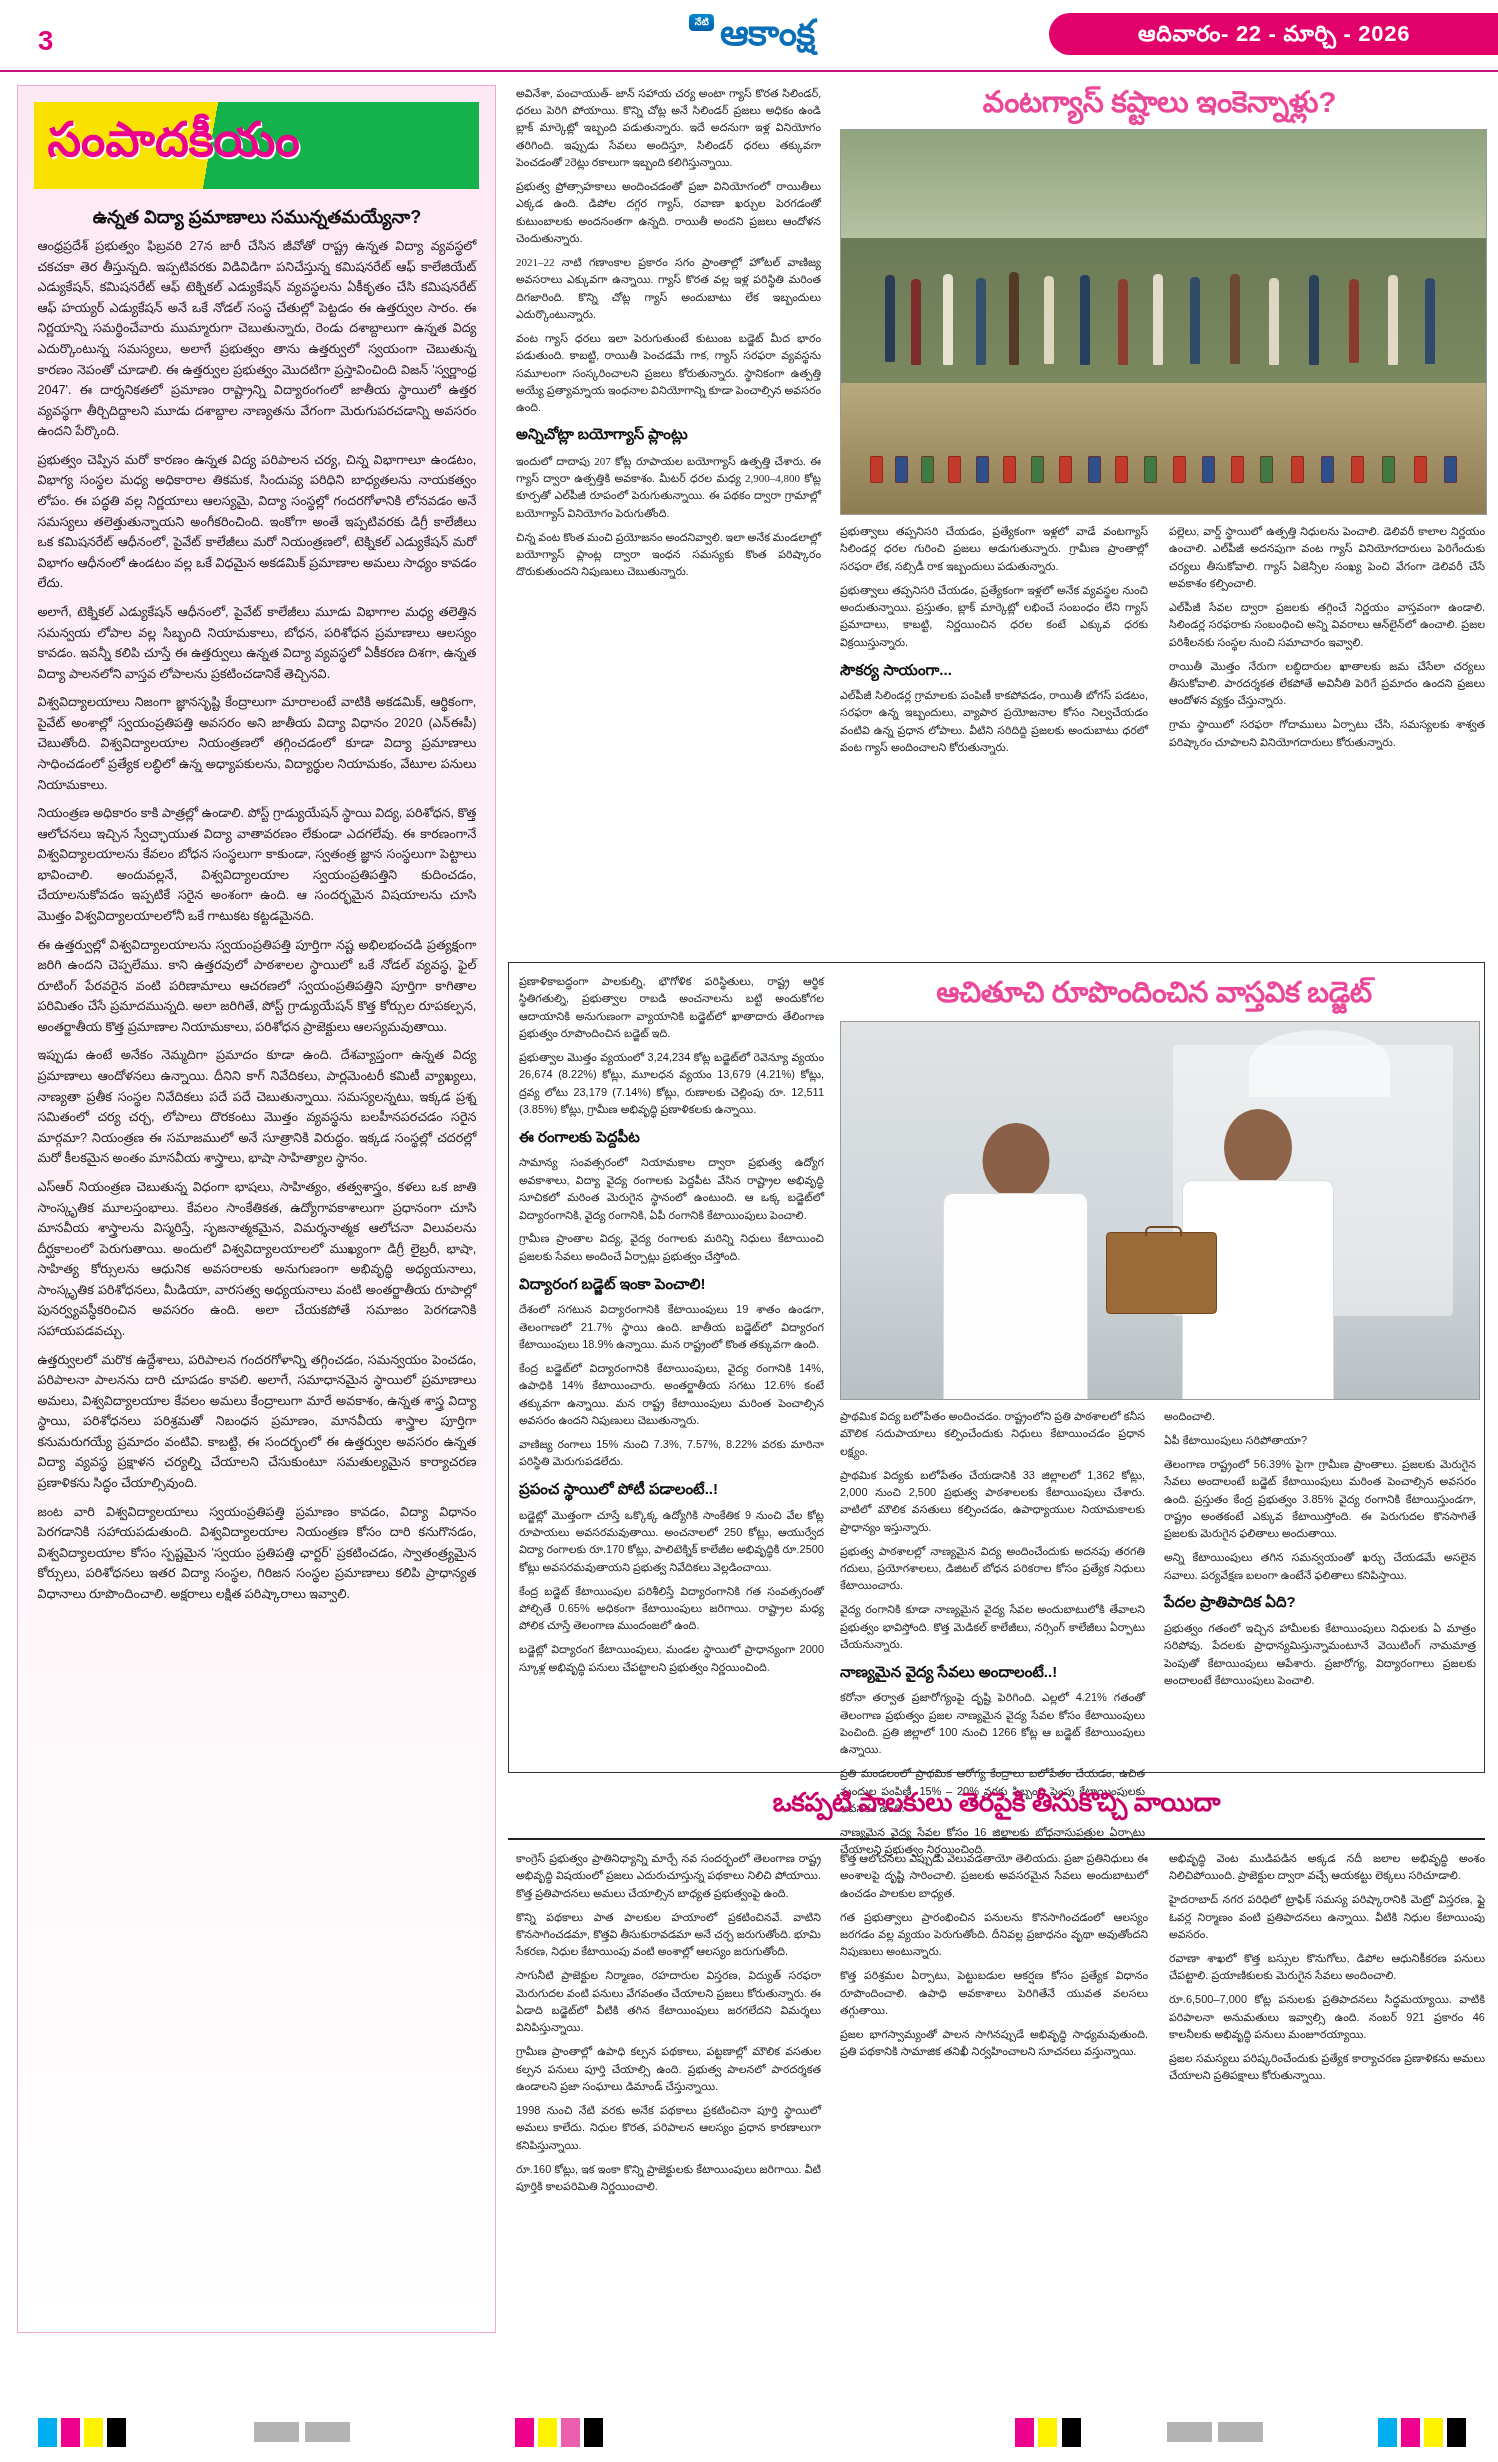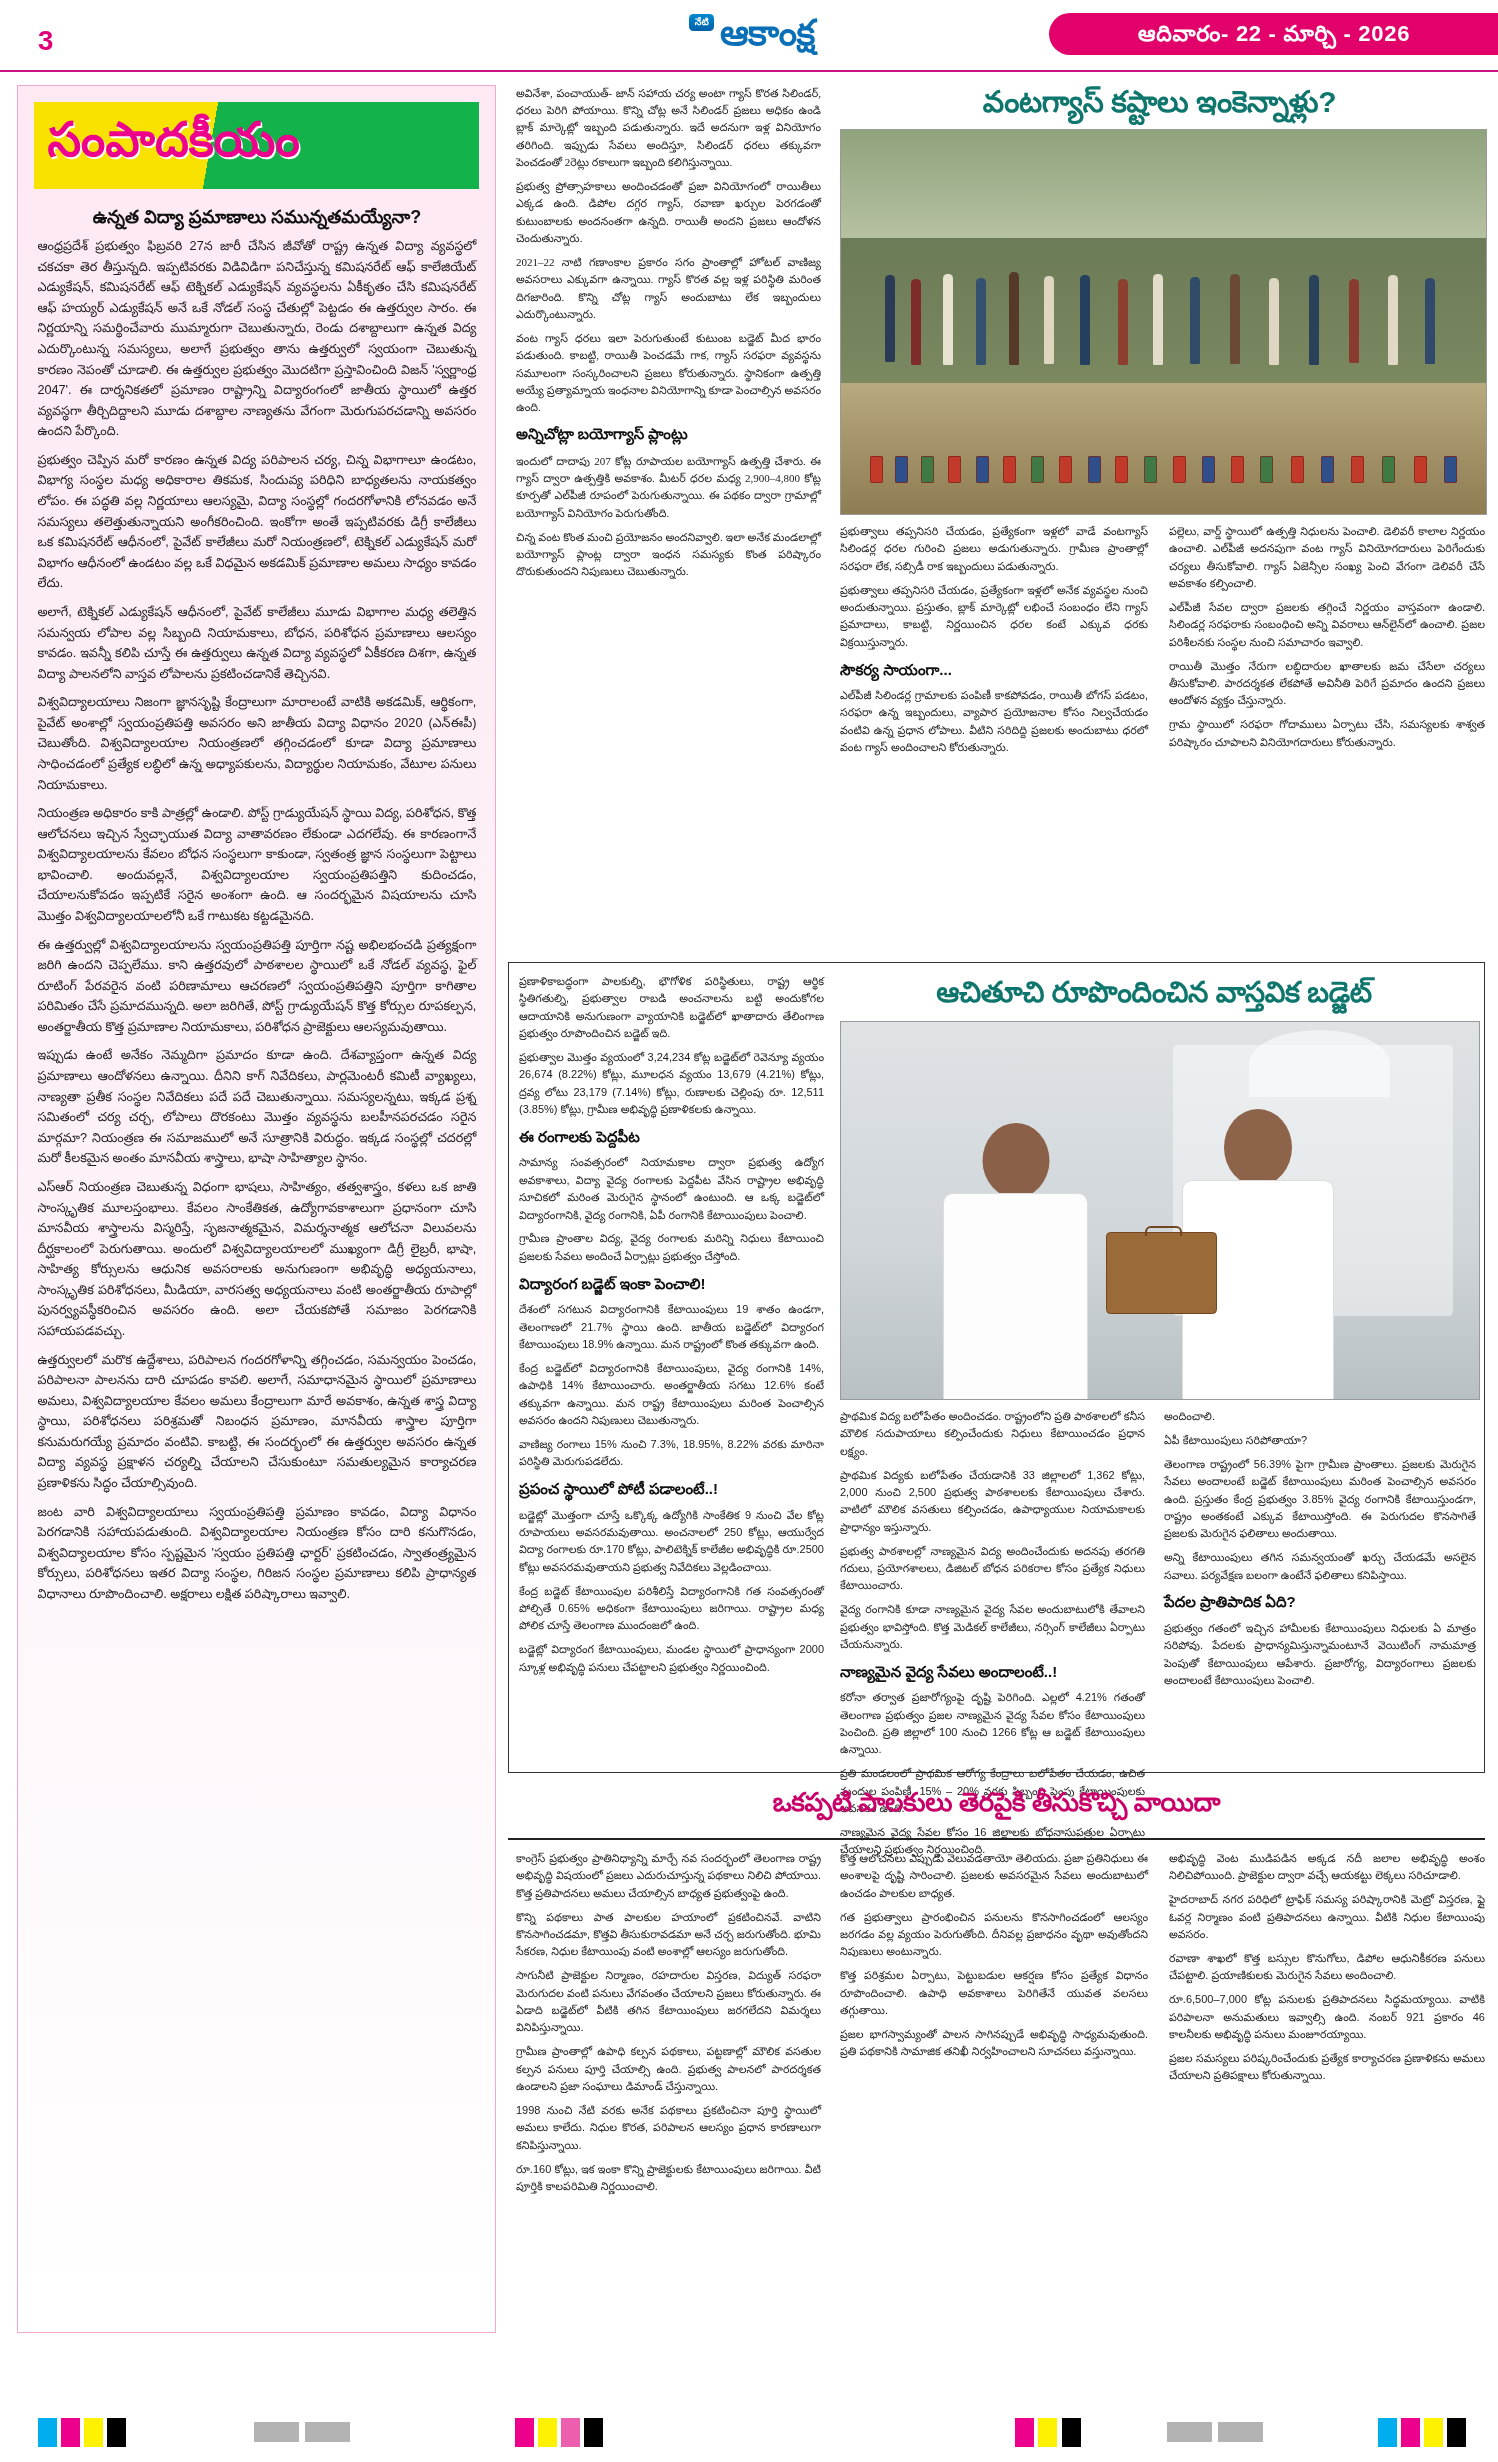--- a/index.html
+++ b/index.html
@@ -82,21 +82,21 @@
     font-size:11px;line-height:1.58;text-align:justify;color:#1a1a1a;
   }
   .col p{margin:0 0 6.5px 0;}
   .sub-head{
     font-size:15px;font-weight:bold;color:#111;margin:5.8px 0 5.8px 0;text-align:left;
   }
 
   
   .headline{
     position:absolute;
-    font-size:30px;font-weight:bold;color:#0f766e;
+    font-size:30px;font-weight:bold;color:#ec4899;
     letter-spacing:-0.4px;
   }
   .headline.h2{font-size:29px;}
   .headline.h3{font-size:26px;color:#c9006a;}
 
   
   .photo{
     position:absolute;border:0.7px solid #999;overflow:hidden;background:#cfd6c8;
   }
   .photo .sky{position:absolute;left:0;top:0;right:0;height:30%;background:linear-gradient(180deg,#8fa37d,#b9c3a4);}
@@ -259,21 +259,21 @@
 
     <div class="col" style="left:10px;top:10px;width:305px;">
       <p>ప్రణాళికాబద్ధంగా పాలకుల్ని, భౌగోళిక పరిస్థితులు, రాష్ట్ర ఆర్థిక స్థితిగతుల్ని, ప్రభుత్వాల రాబడి అంచనాలను బట్టి అందుకోగల ఆదాయానికి అనుగుణంగా వ్యాయానికి బడ్జెట్‌లో ఖాతాదారు తేలింగాణ ప్రభుత్వం రూపొందించిన బడ్జెట్ ఇది.</p>
       <p>ప్రభుత్వాల మొత్తం వ్యయంలో 3,24,234 కోట్ల బడ్జెట్‌లో రెవెన్యూ వ్యయం 26,674 (8.22%) కోట్లు, మూలధన వ్యయం 13,679 (4.21%) కోట్లు, ద్రవ్య లోటు 23,179 (7.14%) కోట్లు, రుణాలకు చెల్లింపు రూ. 12,511 (3.85%) కోట్లు, గ్రామీణ అభివృద్ధి ప్రణాళికలకు ఉన్నాయి.</p>
       <div class="sub-head">ఈ రంగాలకు పెద్దపీట</div>
       <p>సామాన్య సంవత్సరంలో నియామకాల ద్వారా ప్రభుత్వ ఉద్యోగ అవకాశాలు, విద్యా వైద్య రంగాలకు పెద్దపీట వేసిన రాష్ట్రాల అభివృద్ధి సూచికలో మరింత మెరుగైన స్థానంలో ఉంటుంది. ఆ ఒక్క బడ్జెట్‌లో విద్యారంగానికి, వైద్య రంగానికి, ఏపీ రంగానికి కేటాయింపులు పెంచాలి.</p>
       <p>గ్రామీణ ప్రాంతాల విద్య, వైద్య రంగాలకు మరిన్ని నిధులు కేటాయించి ప్రజలకు సేవలు అందించే ఏర్పాట్లు ప్రభుత్వం చేస్తోంది.</p>
       <div class="sub-head">విద్యారంగ బడ్జెట్ ఇంకా పెంచాలి!</div>
       <p>దేశంలో సగటున విద్యారంగానికి కేటాయింపులు 19 శాతం ఉండగా, తెలంగాణలో 21.7% స్థాయి ఉంది. జాతీయ బడ్జెట్‌లో విద్యారంగ కేటాయింపులు 18.9% ఉన్నాయి. మన రాష్ట్రంలో కొంత తక్కువగా ఉంది.</p>
       <p>కేంద్ర బడ్జెట్‌లో విద్యారంగానికి కేటాయింపులు, వైద్య రంగానికి 14%, ఉపాధికి 14% కేటాయించారు. అంతర్జాతీయ సగటు 12.6% కంటే తక్కువగా ఉన్నాయి. మన రాష్ట్ర కేటాయింపులు మరింత పెంచాల్సిన అవసరం ఉందని నిపుణులు చెబుతున్నారు.</p>
-      <p>వాణిజ్య రంగాలు 15% నుంచి 7.3%, 18.95%, 8.22% వరకు మారినా పరిస్థితి మెరుగుపడలేదు.</p>
+      <p>వాణిజ్య రంగాలు 15% నుంచి 7.3%, 7.57%, 8.22% వరకు మారినా పరిస్థితి మెరుగుపడలేదు.</p>
       <div class="sub-head">ప్రపంచ స్థాయిలో పోటీ పడాలంటే..!</div>
       <p>బడ్జెట్లో మొత్తంగా చూస్తే ఒక్కొక్క ఉద్యోగికి సాంకేతిక 9 నుంచి వేల కోట్ల రూపాయలు అవసరమవుతాయి. అంచనాలలో 250 కోట్లు, ఆయుర్వేద విద్యా రంగాలకు రూ.170 కోట్లు, పాలిటెక్నిక్ కాలేజీల అభివృద్ధికి రూ.2500 కోట్లు అవసరమవుతాయని ప్రభుత్వ నివేదికలు వెల్లడించాయి.</p>
       <p>కేంద్ర బడ్జెట్ కేటాయింపుల పరిశీలిస్తే విద్యారంగానికి గత సంవత్సరంతో పోల్చితే 0.65% అధికంగా కేటాయింపులు జరిగాయి. రాష్ట్రాల మధ్య పోలిక చూస్తే తెలంగాణ ముందంజలో ఉంది.</p>
       <p>బడ్జెట్లో విద్యారంగ కేటాయింపులు, మండల స్థాయిలో ప్రాధాన్యంగా 2000 స్కూళ్ల అభివృద్ధి పనులు చేపట్టాలని ప్రభుత్వం నిర్ణయించింది.</p>
     </div>
 
     <div class="col" style="left:331px;top:445px;width:305px;">
       <p>ప్రాథమిక విద్య బలోపేతం అందించడం. రాష్ట్రంలోని ప్రతి పాఠశాలలో కనీస మౌలిక సదుపాయాలు కల్పించేందుకు నిధులు కేటాయించడం ప్రధాన లక్ష్యం.</p>
       <p>ప్రాథమిక విద్యకు బలోపేతం చేయడానికి 33 జిల్లాలలో 1,362 కోట్లు, 2,000 నుంచి 2,500 ప్రభుత్వ పాఠశాలలకు కేటాయింపులు చేశారు. వాటిలో మౌలిక వసతులు కల్పించడం, ఉపాధ్యాయుల నియామకాలకు ప్రాధాన్యం ఇస్తున్నారు.</p>
       <p>ప్రభుత్వ పాఠశాలల్లో నాణ్యమైన విద్య అందించేందుకు అదనపు తరగతి గదులు, ప్రయోగశాలలు, డిజిటల్ బోధన పరికరాల కోసం ప్రత్యేక నిధులు కేటాయించారు.</p>

